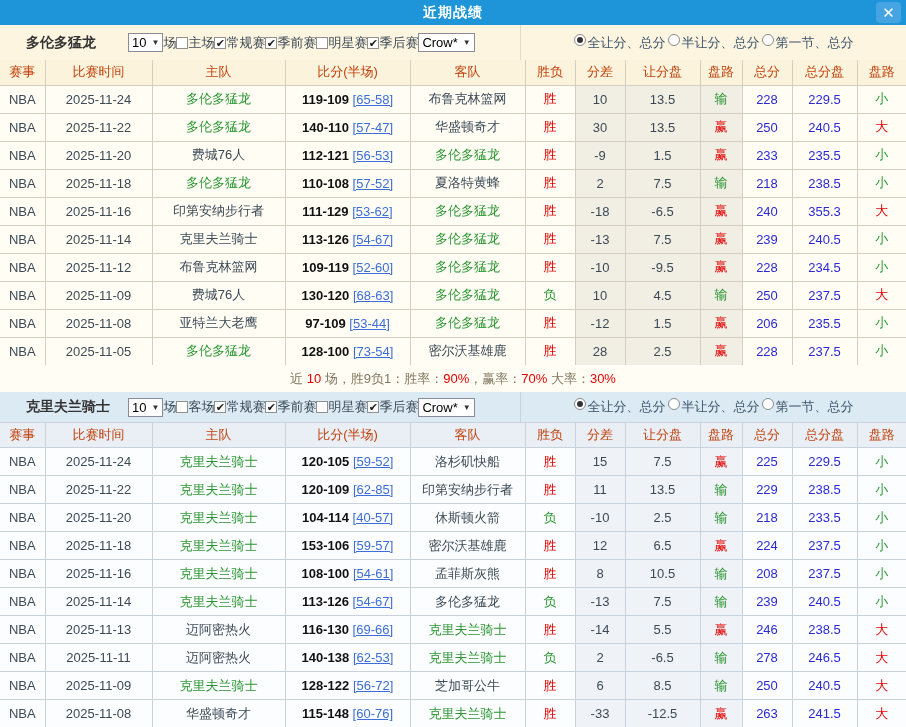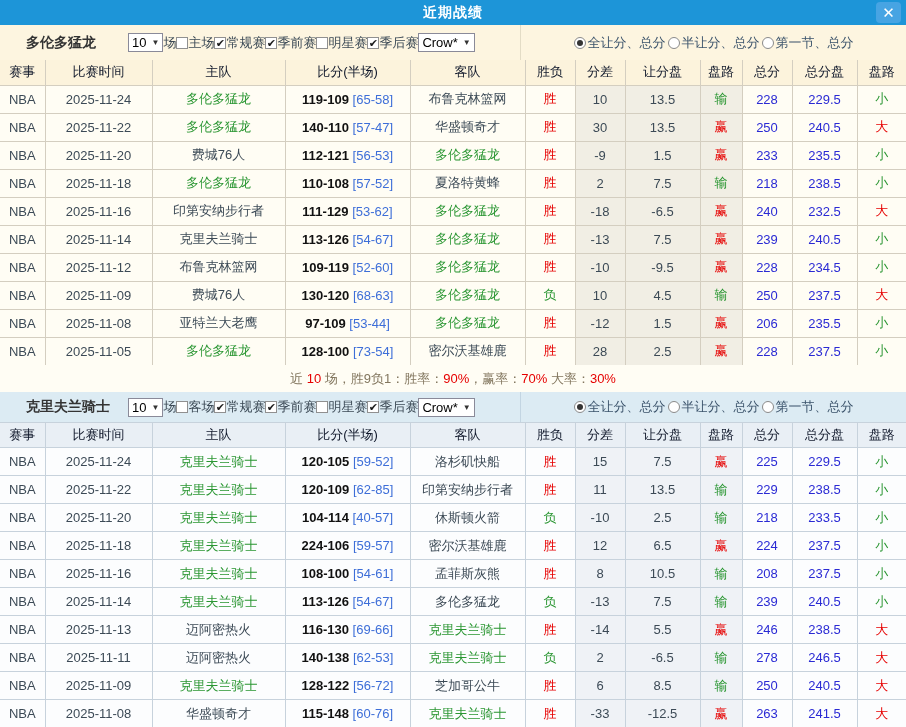--- a/index.html
+++ b/index.html
@@ -25,48 +25,48 @@
   .team-name { font-weight:bold; font-size:14px; color:#333; margin-left:26px;
     width:102px; flex:none; }
   .sel { background:#fff; border:1px solid #8a8a99; font-size:13px; color:#000;
     height:19px; padding:0 3px; display:inline-flex; align-items:center; gap:5px; cursor:pointer; }
   .sel .arrow { font-size:8px; color:#333; }
   .lbl { font-size:13px; color:#3c4a56; }
   .cb { display:inline-flex; align-items:center; cursor:pointer; }
   .cb .box { width:12px; height:12px; border:1px solid #909090; background:#fff;
     font-size:11px; line-height:10px; text-align:center; color:#1a1a1a; overflow:visible; }
   .cb-label { font-size:13px; color:#3c4a56; }
-  .radio { display:inline-flex; align-items:center; cursor:pointer; margin:0 1px; }
+  .radio { display:inline-flex; cursor:pointer; margin:0 1px; }
   .rb { width:12px; height:12px; border:1px solid #8a8a8a; border-radius:50%;
     background:#fff; margin-right:2px; position:relative; flex:none; }
   .rb.on::after { content:""; position:absolute; left:2px; top:2px; right:2px; bottom:2px;
     background:#333; border-radius:50%; }
   .radio-label { font-size:13px; color:#3b536b; }
 
   
   table { border-collapse:collapse; table-layout:fixed; width:906px; border-style:hidden; }
   th, td { text-align:center; vertical-align:middle; font-size:13px; overflow:hidden; white-space:nowrap; }
-  th { font-weight:normal; color:#0f172a; height:25px; }
+  th { font-weight:normal; color:#c2410c; height:25px; }
   td { height:28px; }
   .t0 th, .t0 td { border:1px solid #d4cec0; }
   .t0 th { background:#fcf3dc; }
   .t0 td { background:#fffdf4; }
   .t0 td.gcol { background:#f1eee4; }
   .t1t th, .t1t td { border:1px solid #c7d2dc; }
   .t1t th { background:#e9eff5; }
   .t1t td { background:#fcfdfe; }
   .t1t td.gcol { background:#eff2f6; }
   .t1t { border-top:1px solid #c7d2dc; }
 
   .c-dark  { color:#3c4a56; }
   .c-green { color:#2a9632; }
   .c-red   { color:#e60000; }
   .c-blue  { color:#2a2ad4; }
   .score   { font-weight:bold; color:#111; }
-  .half    { color:#3d6ed8; }
+  .half    { color:#3d6ed8;text-decoration:underline; }
 
   
   .summary { height:27px; background:#fffdf4; display:flex; align-items:center;
     justify-content:center; font-size:13px; color:#82765e; }
   .summary span { white-space:pre; }
   .summary .num { color:#e60000; }
 </style>
 </head>
 <body>
 
@@ -218,21 +218,21 @@
         <td class="c-dark">NBA</td>
         <td class="c-dark">2025-11-16</td>
         <td class="c-dark">印第安纳步行者</td>
         <td><span class="score">111-129</span> <span class="half">[53-62]</span></td>
         <td class="c-green">多伦多猛龙</td>
         <td class="c-red">胜</td>
         <td class="c-dark gcol">-18</td>
         <td class="c-dark gcol">-6.5</td>
         <td class="c-red gcol">赢</td>
         <td class="c-blue">240</td>
-        <td class="c-blue">232.5</td>
+        <td class="c-blue">355.3</td>
         <td class="c-red">大</td>
       </tr>
       <tr>
         <td class="c-dark">NBA</td>
         <td class="c-dark">2025-11-14</td>
         <td class="c-dark">克里夫兰骑士</td>
         <td><span class="score">113-126</span> <span class="half">[54-67]</span></td>
         <td class="c-green">多伦多猛龙</td>
         <td class="c-red">胜</td>
         <td class="c-dark gcol">-13</td>
@@ -434,21 +434,21 @@
         <td class="c-dark gcol">2.5</td>
         <td class="c-green gcol">输</td>
         <td class="c-blue">218</td>
         <td class="c-blue">233.5</td>
         <td class="c-green">小</td>
       </tr>
       <tr>
         <td class="c-dark">NBA</td>
         <td class="c-dark">2025-11-18</td>
         <td class="c-green">克里夫兰骑士</td>
-        <td><span class="score">224-106</span> <span class="half">[59-57]</span></td>
+        <td><span class="score">153-106</span> <span class="half">[59-57]</span></td>
         <td class="c-dark">密尔沃基雄鹿</td>
         <td class="c-red">胜</td>
         <td class="c-dark gcol">12</td>
         <td class="c-dark gcol">6.5</td>
         <td class="c-red gcol">赢</td>
         <td class="c-blue">224</td>
         <td class="c-blue">237.5</td>
         <td class="c-green">小</td>
       </tr>
       <tr>

